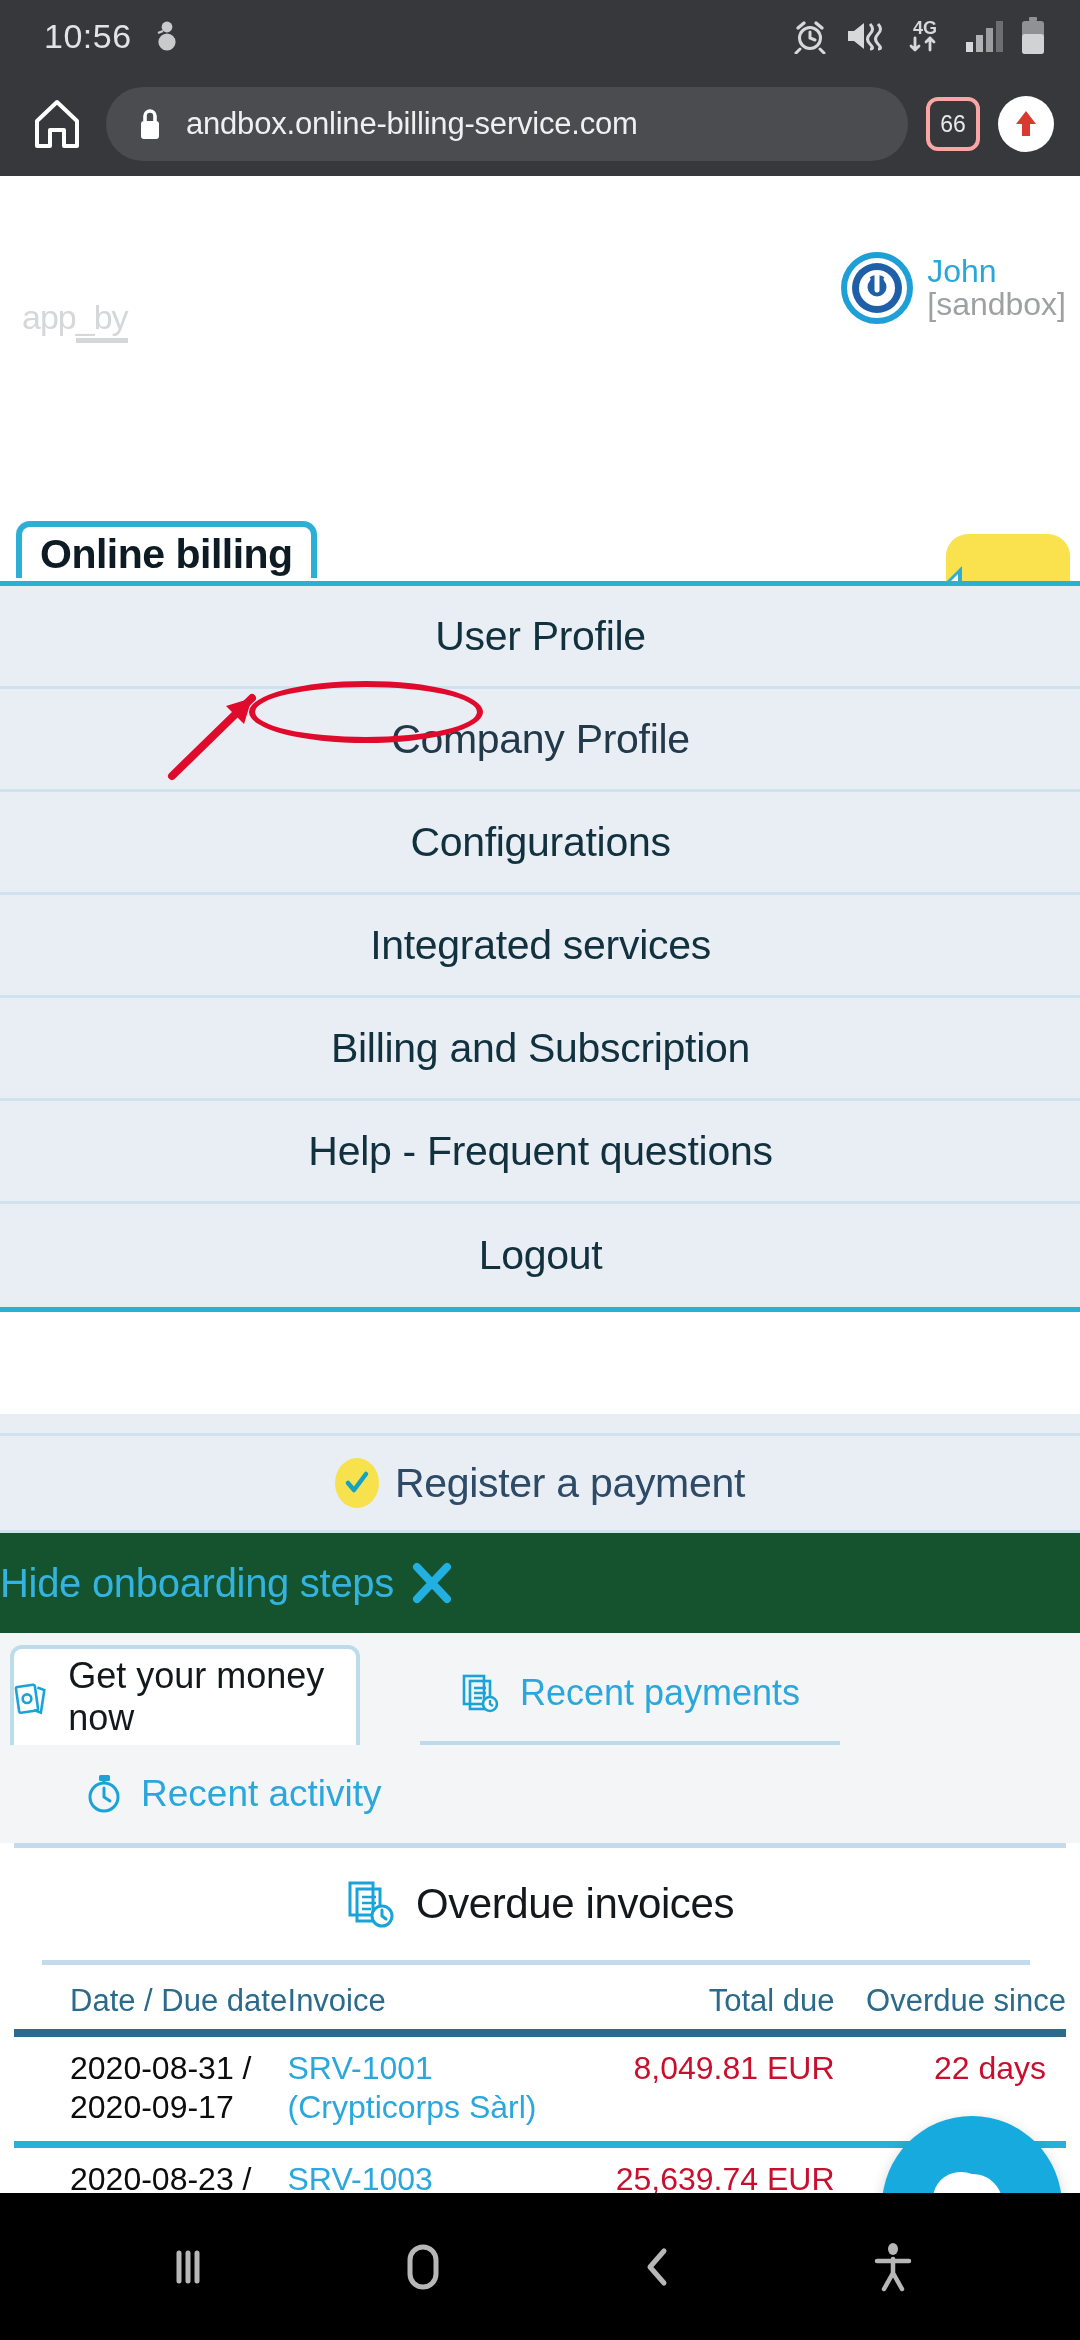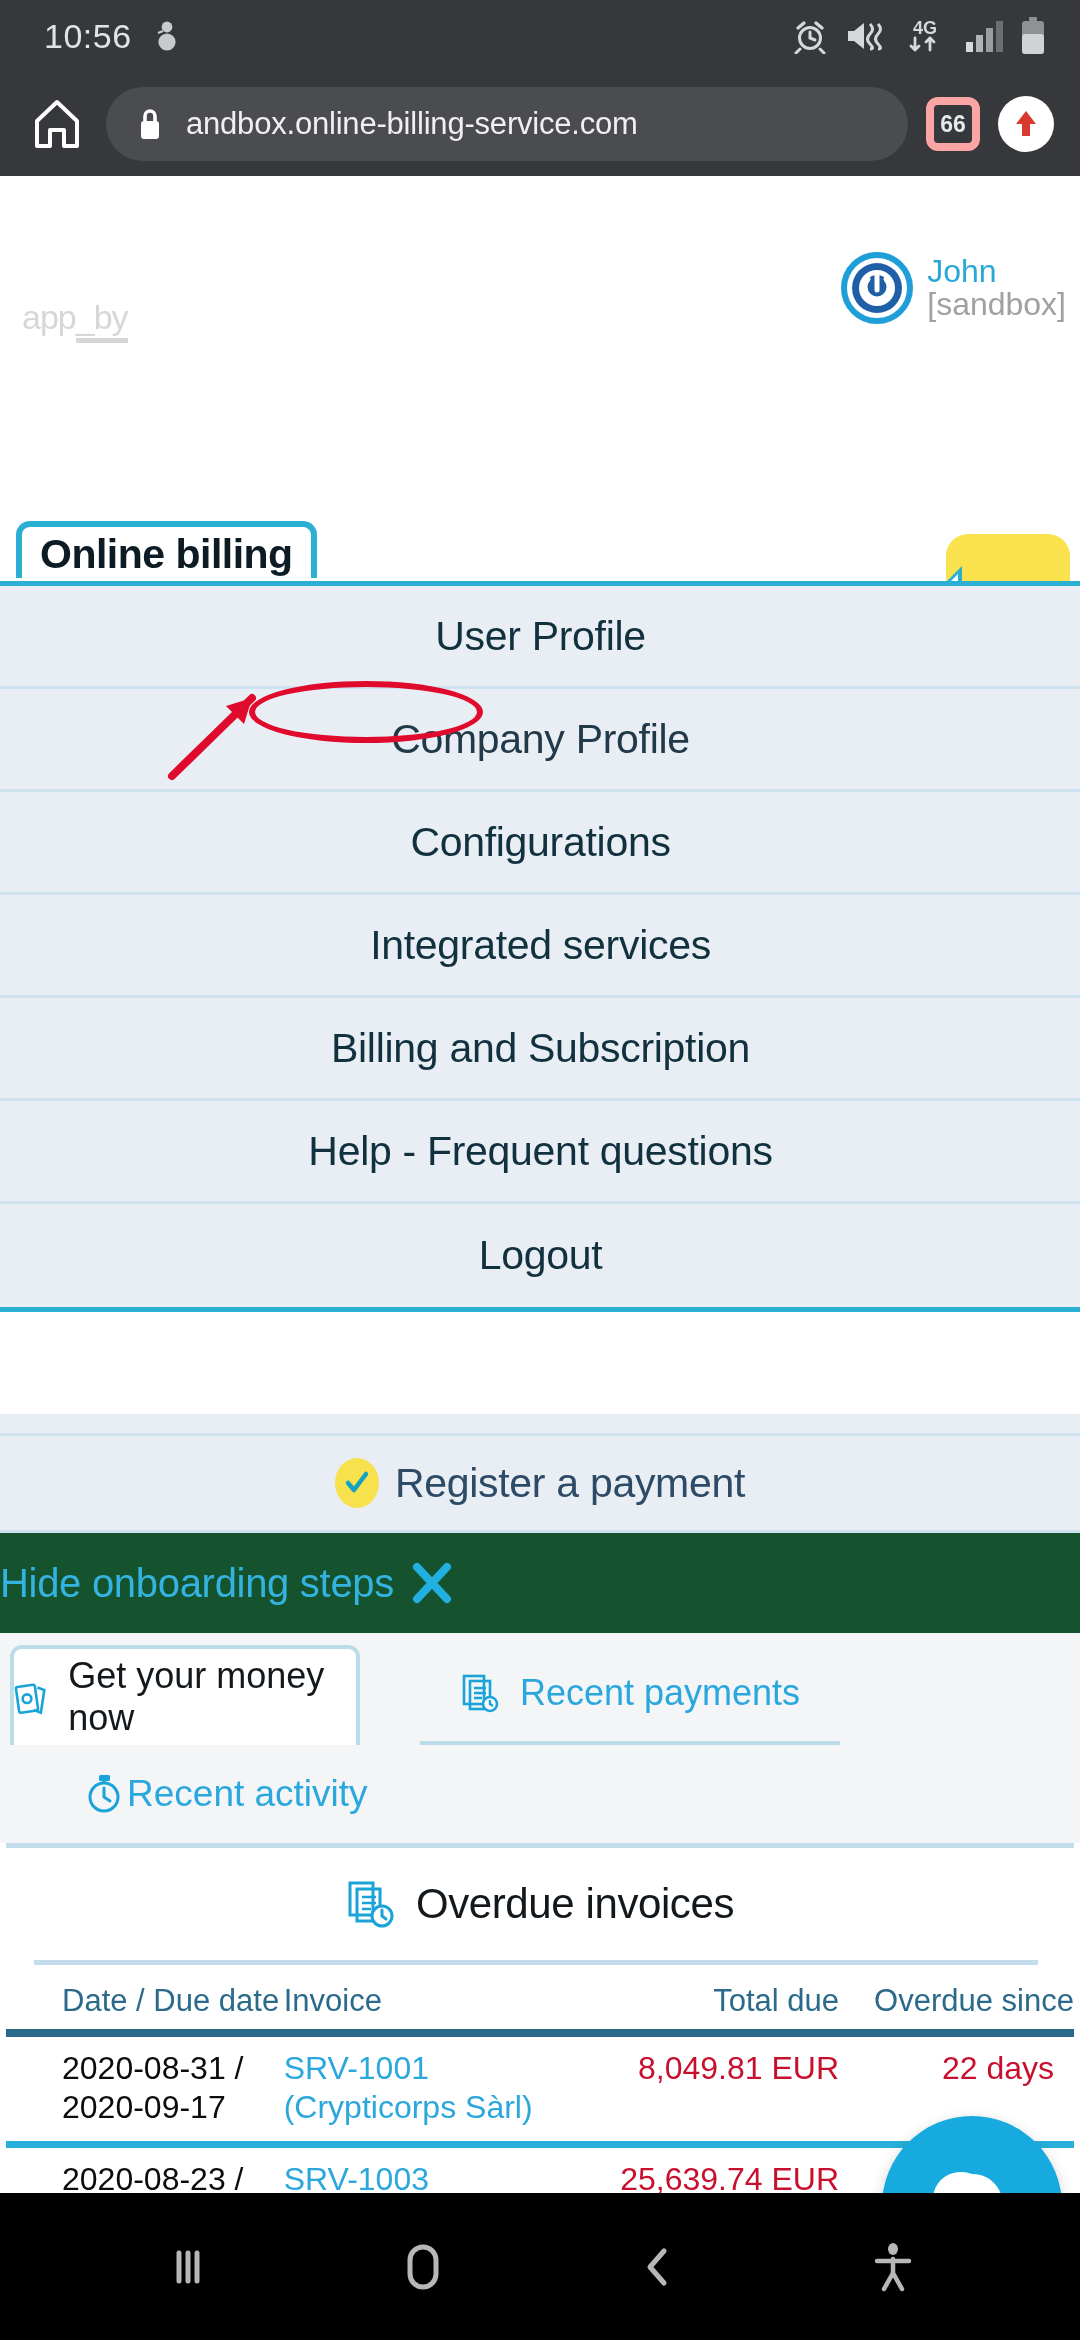--- a/index.html
+++ b/index.html
@@ -30,23 +30,23 @@
   .home-btn { width:62px; height:62px; display:flex; align-items:center; justify-content:center; flex:0 0 auto;}
   .urlpill {
     flex:1 1 auto; height:74px; background:#4a4c50; border-radius:38px;
     display:flex; align-items:center; padding:16px 30px; gap:22px; min-width:0;
   }
   .url-text {
     color:#f0f0f1; font-size:31px; white-space:nowrap; overflow:hidden;
     text-overflow:ellipsis; letter-spacing:-.2px;
   }
   .tabcount {
-    width:54px; height:54px; border:8px solid #fca5a5; border-radius:12px;
+    width:54px; height:54px; border:4px solid #fca5a5; border-radius:12px;
     display:flex; align-items:center; justify-content:center;
-    color:#e8e9ea; font-size:23px; font-weight:bold; flex:0 0 auto;
+    color:#e8e9ea; font-size:23px; font-weight:normal; flex:0 0 auto;
   }
   .upload-btn {
     width:56px; height:56px; border-radius:50%; background:#fff;
     display:flex; align-items:center; justify-content:center; flex:0 0 auto;
   }
 
   
   .page { position:relative; width:1080px; height:2017px; background:#fff; overflow:hidden;}
 
   .app-header { position:relative; height:225px; background:#fff; }
@@ -139,27 +139,27 @@
   }
   .tab.active {
     width:350px; background:#fff; border:4px solid #bcdcea; border-bottom:none;
     border-radius:12px 12px 0 0;
   }
   .tab.active .t-lbl { font-size:36px; color:#13181c; }
   .tab.inactive { width:420px; border-bottom:4px solid #bcdcea; margin-left:60px;}
   .tab.inactive .t-lbl { font-size:36px; color:#2aa7dd; }
 
   .activity-row {
-    height:98px; display:flex; align-items:center; 
+    height:98px; display:flex; align-items:center; gap:14px;
     padding-left:83px; background:#f4f5f7;
   }
   .activity-row .a-lbl { font-size:37px; color:#2aa7dd; }
 
   .card {
-    margin:0 6px; background:#fff; border-top:5px solid #c3dbea; padding:0 0 6px 0;
+    margin:0 14px; background:#fff; border-top:5px solid #c3dbea; padding:0 0 6px 0;
   }
   .card-title {
     display:flex; align-items:center; justify-content:center; gap:18px;
     height:112px;
   }
   .card-title .c-lbl { font-size:42px; color:#13181c; letter-spacing:-.4px;}
   .card-sep { height:5px; background:#c3dbea; margin:0 36px 0 28px;}
 
   table.inv { width:100%; border-collapse:collapse; table-layout:fixed; }
   table.inv th {

